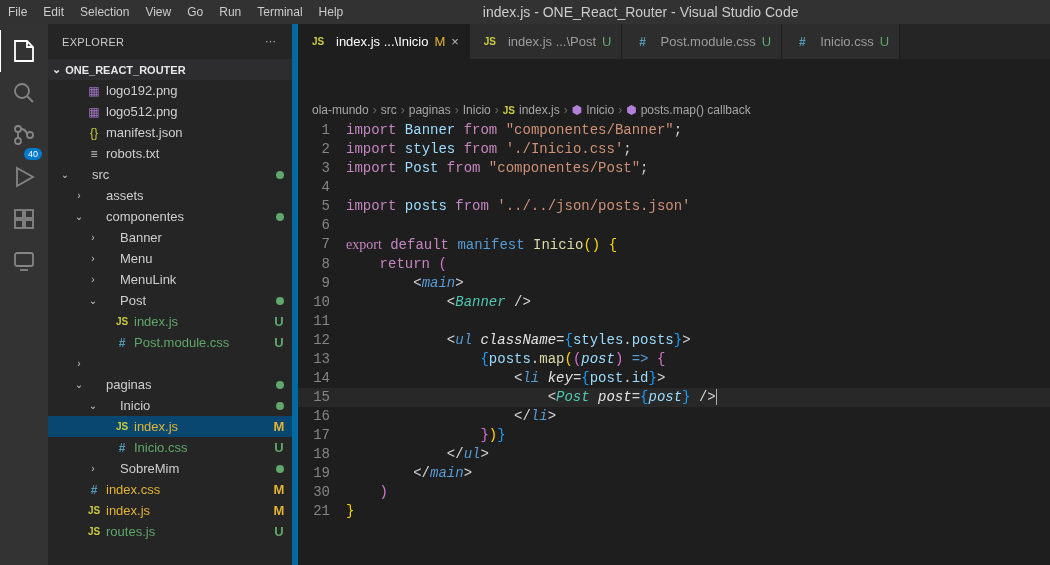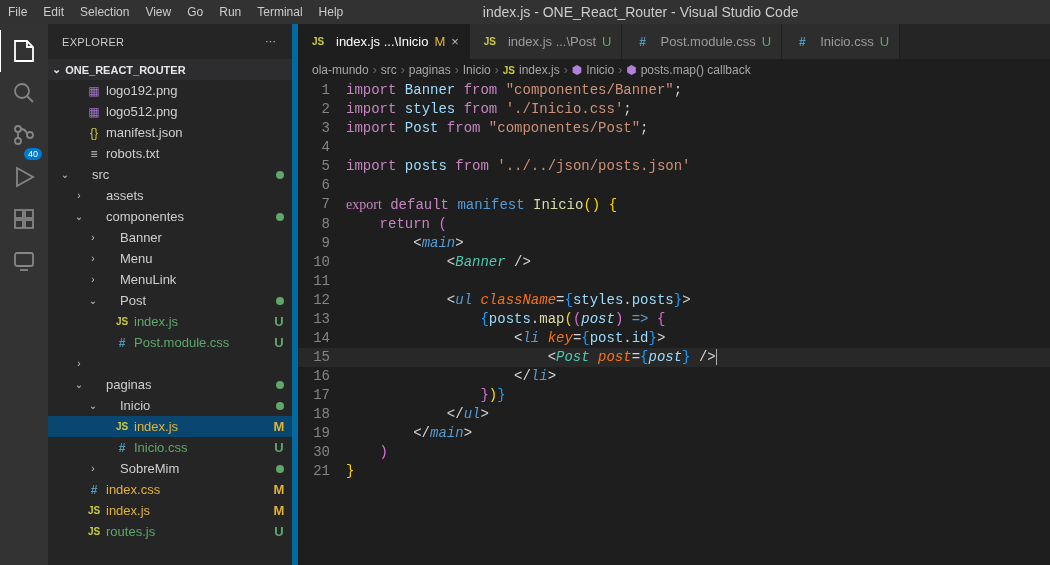--- a/index.html
+++ b/index.html
@@ -35,39 +35,39 @@
   .ic-css { color:#519aba; font-weight:bold; font-size:12px; }
   .ic-img { color:#a074c4; }
   .ic-json { color:#cbcb41; }
   .lbl-mod { color:#e2b334; }
   .lbl-unt { color:#5fa76b; }
   .editor { flex:1; display:flex; flex-direction:column; min-width:0; background:#1e1e1e; }
   .tabs { height:35px; background:#252526; display:flex; align-items:stretch; }
   .tab { display:flex; align-items:center; padding:0 10px; gap:6px; font-size:13px; color:#9c9c9c; background:#2d2d2d; border-right:1px solid #1e1e1e; }
   .tab.active { background:#1e1e1e; color:#fff; }
   .tab .close { color:#bbb; font-weight:normal; }
-  .crumbs { height:22px; display:flex; align-items:center; padding-left:14px; font-size:12px; color:#a6a6a6; gap:4px; }
+  .crumbs { height:22px; display:flex; align-items:center; padding-left:14px; font-size:12px; color:#a6a6a6; gap:4px;margin-top:40px; }
   .crumbs .sep { color:#6a6a6a; }
   .crumbs .cube { color:#b180d7; }
   .code { flex:1; overflow:auto; font-family:Consolas,"Courier New",monospace; font-size:14px; line-height:19px; }
   .line { display:flex; }
   .ln { width:48px; text-align:right; color:#858585; padding-right:16px; user-select:none; }
   .lc { flex:1; white-space:pre; color:#d4d4d4; }
   .k-import { color:#c586c0; }
   .k-export { color:#c586c0;font-family:Liberation Serif, serif; }
   .k-default { color:#c586c0; }
   .k-function { color:#569cd6; }
   .k-return { color:#c586c0; }
   .k-from { color:#c586c0; }
   .name { color:#9cdcfe; }
   .fnname { color:#dcdcaa; }
   .str { color:#ce9178; }
   .tag { color:#4ec9b0; font-style:italic; }
   .htmltag { color:#569cd6; font-style:italic; }
-  .attr { color:#f97316; font-style:italic; }
+  .attr { color:#e5e5e5; font-style:italic; }
   .brace { color:#ffd700; }
   .brace2 { color:#da70d6; }
   .brace3 { color:#179fff; }
   .param { color:#9cdcfe; font-style:italic; }
   .punct { color:#d4d4d4; }
   .hl { background:#282828; }
   .cursor { border-right:1px solid #aeafad; }
 </style>
 </head>
 <body>

